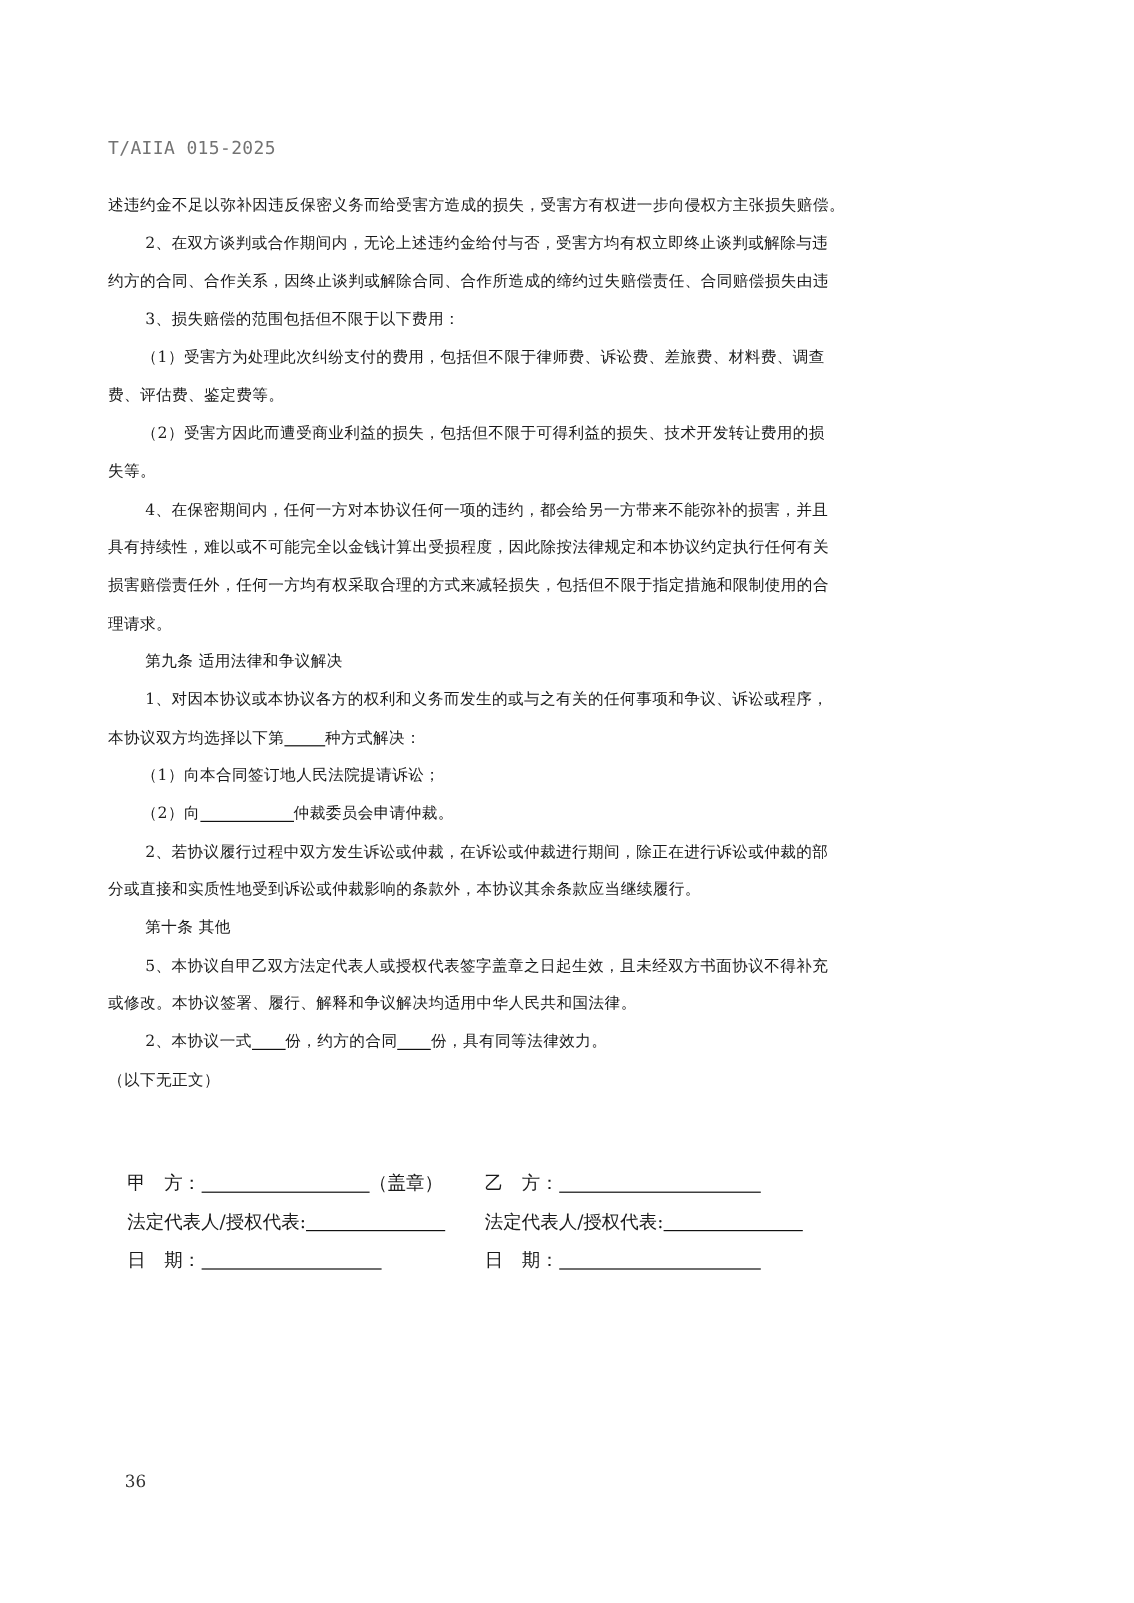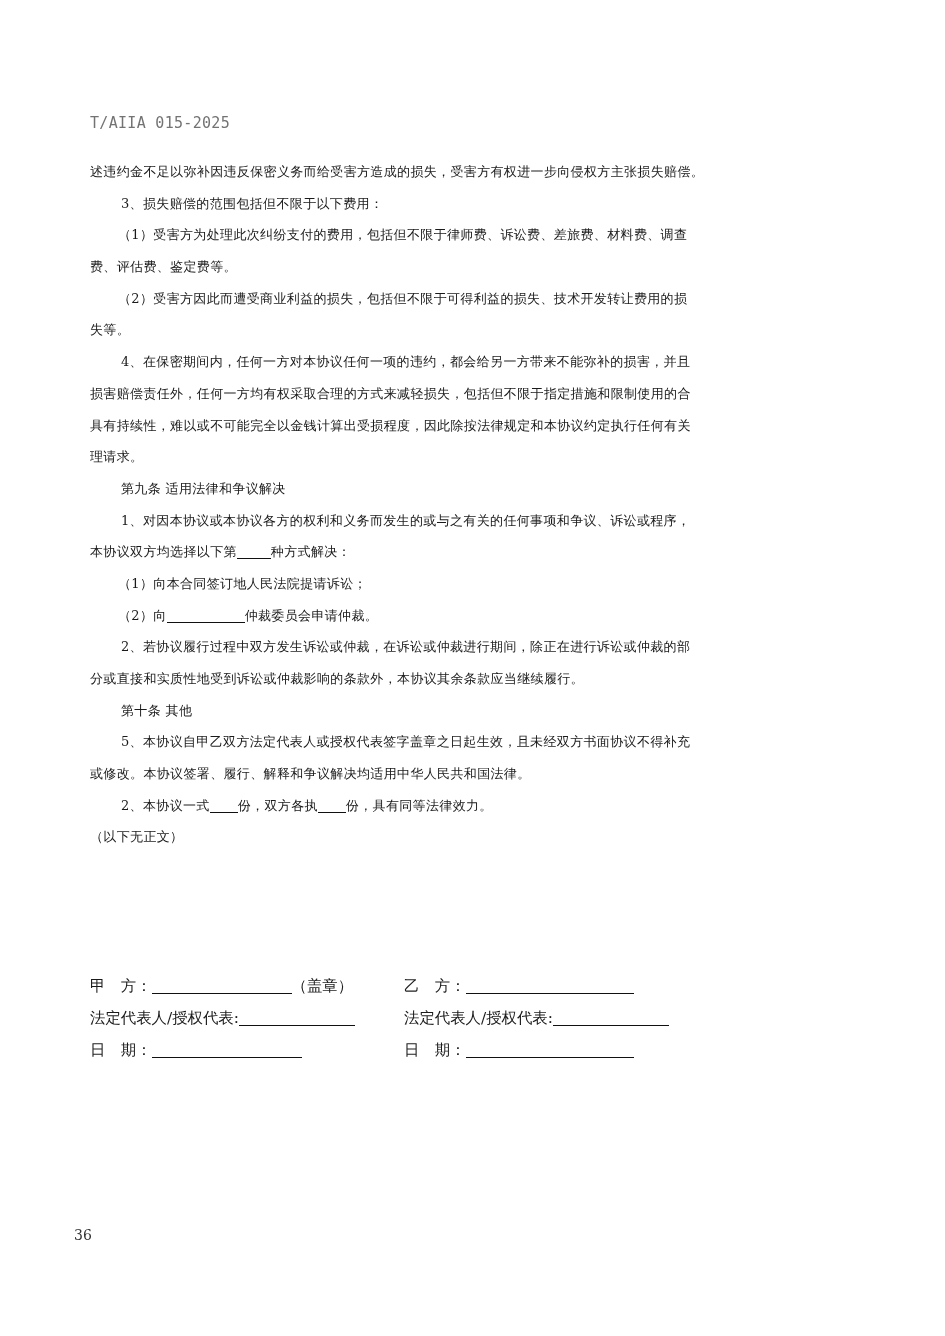--- a/index.html
+++ b/index.html
@@ -9,56 +9,58 @@
             font-size: 15px; letter-spacing: 0.3px; color: #737373; }
   .body { position: absolute; left: 90px; top: 156px; width: 745px; }
   .line { height: 31.7px; line-height: 31.7px; font-size: 13px; white-space: nowrap; letter-spacing: 0.35px; }
   .indent { padding-left: 31px; }
   .indent2 { padding-left: 28px; }
   .center { text-align: left; }
   .blank { display: inline-block; border-bottom: 1.2px solid #111; height: 16px; vertical-align: -3px; }
   .sig { position: absolute; left: 90px; top: 970px; width: 700px; }
   .sig-row { position: relative; height: 32px; font-size: 15.4px; line-height: 32px; }
   .sig-col { position: absolute; top: 0; white-space: nowrap; }
-  .sig-col.left { left: 0; }
+  .sig-col.left { left: 16px; }
   .sig-col.right { left: 314px; }
-  .page-num { position: absolute; left: 74px; top: 1227px; font-size: 14px; color: #333; }
+  .page-num { position: absolute; left: 104px; top: 1227px; font-size: 14px; color: #333; }
 </style>
 </head>
 <body>
 
 <div class="header">T/AIIA 015-2025</div>
 
 <div class="body">
   <div class="line">述违约金不足以弥补因违反保密义务而给受害方造成的损失，受害方有权进一步向侵权方主张损失赔偿。</div>
+  <div class="line indent">2、在双方谈判或合作期间内，无论上述违约金给付与否，受害方均有权立即终止谈判或解除与违</div>
+  <div class="line">约方的合同、合作关系，因终止谈判或解除合同、合作所造成的缔约过失赔偿责任、合同赔偿损失由违</div>
   <div class="line indent">3、损失赔偿的范围包括但不限于以下费用：</div>
   <div class="line indent2">（1）受害方为处理此次纠纷支付的费用，包括但不限于律师费、诉讼费、差旅费、材料费、调查</div>
   <div class="line">费、评估费、鉴定费等。</div>
   <div class="line indent2">（2）受害方因此而遭受商业利益的损失，包括但不限于可得利益的损失、技术开发转让费用的损</div>
   <div class="line">失等。</div>
   <div class="line indent">4、在保密期间内，任何一方对本协议任何一项的违约，都会给另一方带来不能弥补的损害，并且</div>
+  <div class="line">具有持续性，难以或不可能完全以金钱计算出受损程度，因此除按法律规定和本协议约定执行任何有关</div>
   <div class="line">损害赔偿责任外，任何一方均有权采取合理的方式来减轻损失，包括但不限于指定措施和限制使用的合</div>
-  <div class="line">具有持续性，难以或不可能完全以金钱计算出受损程度，因此除按法律规定和本协议约定执行任何有关</div>
   <div class="line">理请求。</div>
   <div class="line indent">第九条 适用法律和争议解决</div>
   <div class="line indent">1、对因本协议或本协议各方的权利和义务而发生的或与之有关的任何事项和争议、诉讼或程序，</div>
   <div class="line">
     <span>本协议双方均选择以下第</span><span class="blank" style="width:34px"></span><span>种方式解决：</span>
   </div>
   <div class="line indent2">（1）向本合同签订地人民法院提请诉讼；</div>
   <div class="line indent2">
     <span>（2）向</span><span class="blank" style="width:78px"></span><span>仲裁委员会申请仲裁。</span>
   </div>
   <div class="line indent">2、若协议履行过程中双方发生诉讼或仲裁，在诉讼或仲裁进行期间，除正在进行诉讼或仲裁的部</div>
   <div class="line">分或直接和实质性地受到诉讼或仲裁影响的条款外，本协议其余条款应当继续履行。</div>
   <div class="line indent">第十条 其他</div>
   <div class="line indent">5、本协议自甲乙双方法定代表人或授权代表签字盖章之日起生效，且未经双方书面协议不得补充</div>
   <div class="line">或修改。本协议签署、履行、解释和争议解决均适用中华人民共和国法律。</div>
   <div class="line indent">
-    <span>2、本协议一式</span><span class="blank" style="width:28px"></span><span>份，双方各执</span><span class="blank" style="width:28px"></span><span>份，具有同等法律效力。</span>
+    <span>2、本协议一式</span><span class="blank" style="width:28px"></span><span>份，约方的合同</span><span class="blank" style="width:28px"></span><span>份，具有同等法律效力。</span>
   </div>
   <div class="line center">（以下无正文）</div>
 </div>
 
 <div class="sig">
   <div class="sig-row">
     <div class="sig-col left">
       <span>甲　方：</span><span class="blank" style="width:140px"></span><span>（盖章）</span>
     </div>
     <div class="sig-col right">

